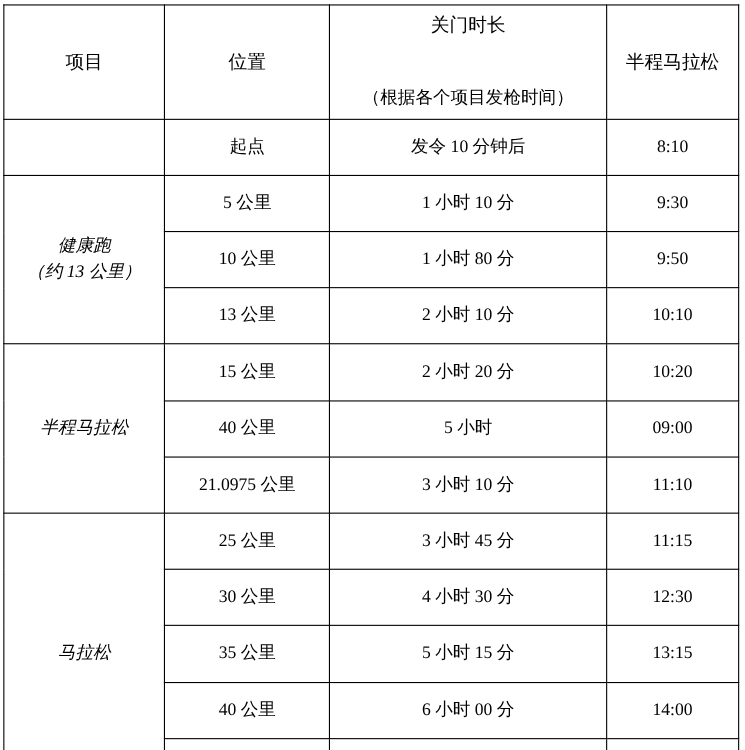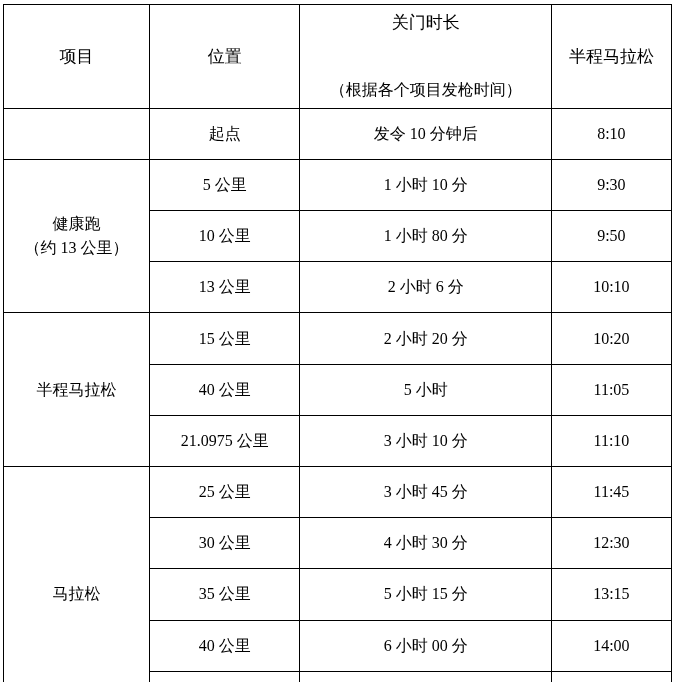--- a/index.html
+++ b/index.html
@@ -59,20 +59,21 @@
   }
   td.event-cell {
     font-size: 17px;
     line-height: 1.9;
   }
   td.blank-cell {
     font-size: 16px;
   }
   .event-line {
     display: block;
+    font-style: italic;
   }
 </style>
 </head>
 <body>
 
 <div class="sheet">
   <table class="cutoff-table">
     <colgroup>
       <col class="c-event">
       <col class="c-pos">
@@ -106,50 +107,50 @@
         <td>1 小时 10 分</td>
         <td>9:30</td>
       </tr>
       <tr class="body-row">
         <td>10 公里</td>
         <td>1 小时 80 分</td>
         <td>9:50</td>
       </tr>
       <tr class="body-row">
         <td>13 公里</td>
-        <td>2 小时 6 分</td>
+        <td>2 小时 10 分</td>
         <td>10:10</td>
       </tr>
 
       <tr class="body-row">
         <td class="event-cell" rowspan="3">
           <span class="event-line">半程马拉松</span>
         </td>
         <td>15 公里</td>
         <td>2 小时 20 分</td>
         <td>10:20</td>
       </tr>
       <tr class="body-row">
         <td>40 公里</td>
         <td>5 小时</td>
-        <td>11:05</td>
+        <td>09:00</td>
       </tr>
       <tr class="body-row">
         <td>21.0975 公里</td>
         <td>3 小时 10 分</td>
         <td>11:10</td>
       </tr>
 
       <tr class="body-row">
         <td class="event-cell" rowspan="5">
           <span class="event-line">马拉松</span>
         </td>
         <td>25 公里</td>
         <td>3 小时 45 分</td>
-        <td>11:45</td>
+        <td>11:15</td>
       </tr>
       <tr class="body-row">
         <td>30 公里</td>
         <td>4 小时 30 分</td>
         <td>12:30</td>
       </tr>
       <tr class="body-row">
         <td>35 公里</td>
         <td>5 小时 15 分</td>
         <td>13:15</td>

